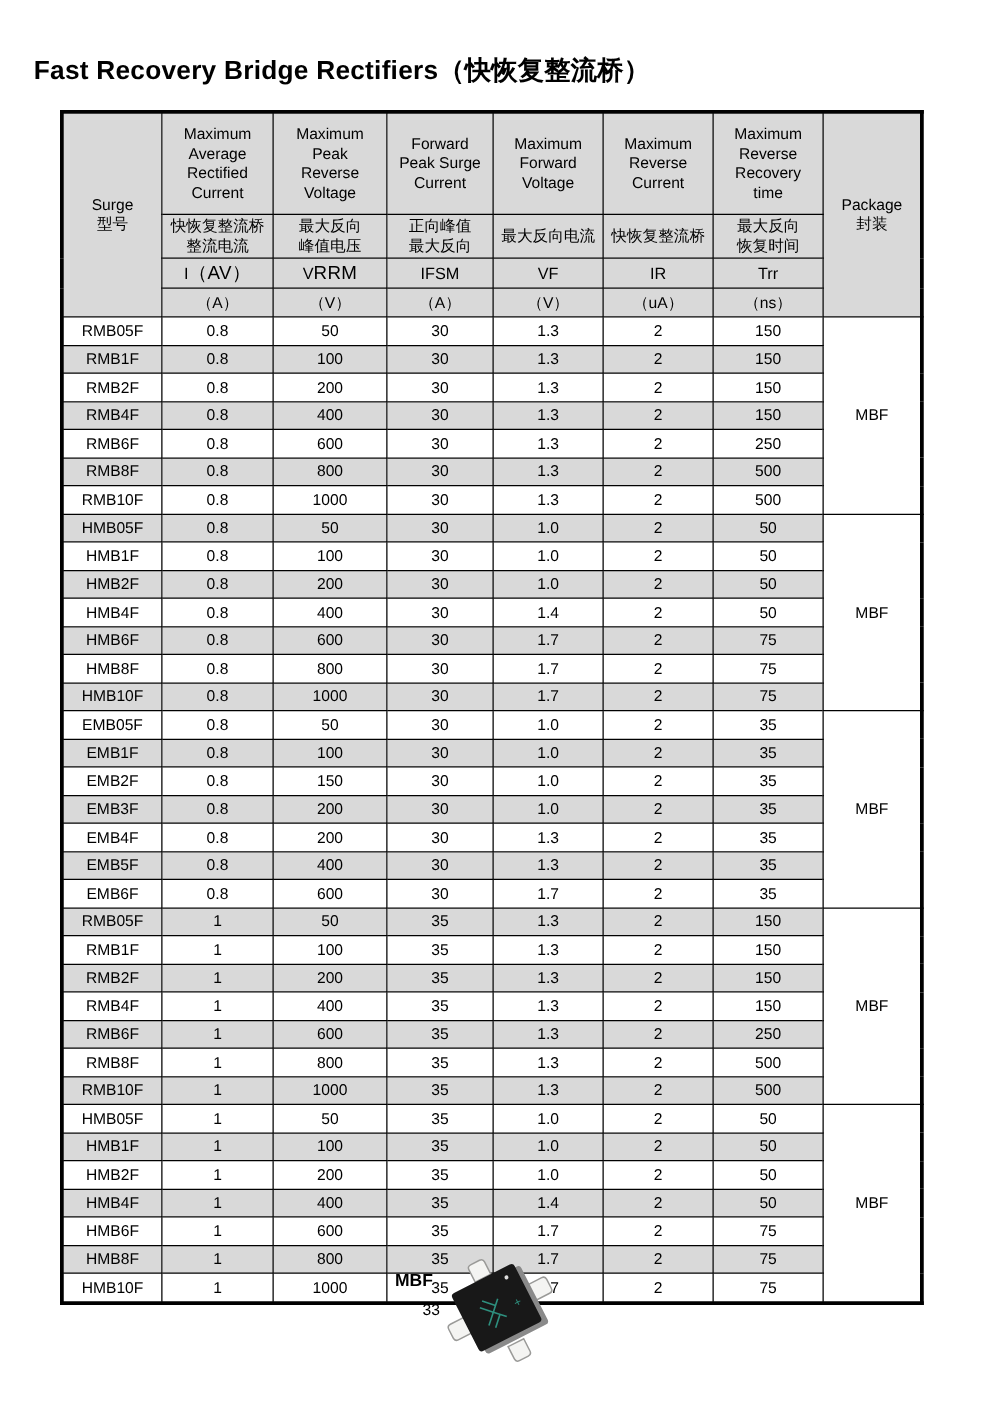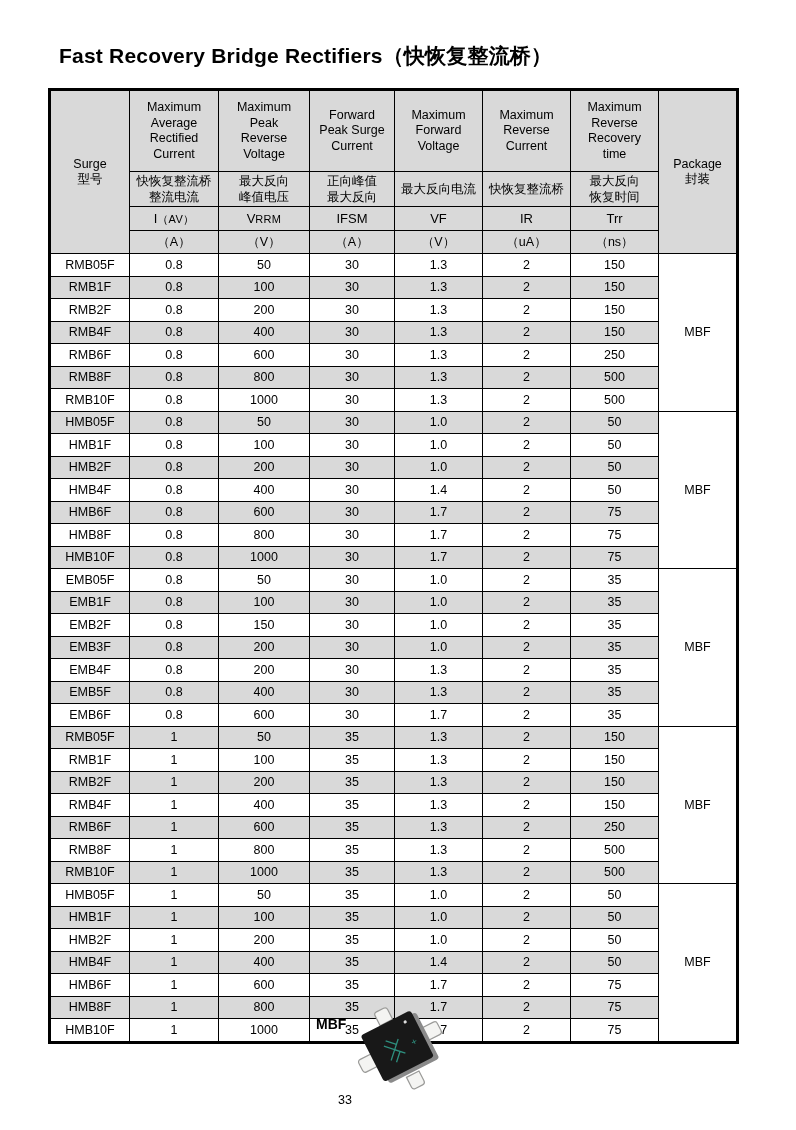--- a/index.html
+++ b/index.html
@@ -5,21 +5,20 @@
   html,body { margin:0; padding:0; }
   body {
     width:796px; height:1130px; background:#ffffff; position:relative;
     font-family:"Liberation Sans", sans-serif; color:#000;
     overflow:hidden;
   }
   .page-title {
     position:absolute; left:27px; top:42px;
     font-size:21px; font-weight:bold; letter-spacing:0.2px;
     white-space:nowrap;
-    margin-left:32px;
   }
   .table-wrap { position:absolute; left:48px; top:88px; }
   table.spec {
     border-collapse:collapse; table-layout:fixed;
     border:3px solid #000;
   }
   table.spec th, table.spec td {
     border:1.5px solid #000;
     text-align:center; vertical-align:middle;
     padding:0 2px; overflow:hidden;
@@ -27,31 +26,31 @@
   }
   table.spec thead th { background:#d9d9d9; }
   .c0{width:80px}.c1{width:89px}.c2{width:91px}.c3{width:85px}
   .c4{width:88px}.c5{width:88px}.c6{width:88px}.c7{width:79px}
   .row-eng th { height:80px; font-size:12.5px; line-height:15.5px; }
   .row-chn th { height:34px; font-size:12.5px; line-height:16px; }
   .row-sym th { height:23px; font-size:13px; }
   .row-unit th{ height:22px; font-size:12.5px; }
   .pre { white-space:pre-line; }
   .corner { font-size:13px; line-height:17px; }
-  .sub { font-size:11px; letter-spacing:0.3px; }
+  .sub { font-size:15px; letter-spacing:0.3px; }
   tbody td { height:21.5px; font-size:12.5px; background:#ffffff; }
   tbody td.sh { background:#d9d9d9; }
   tbody td.pkg { background:#ffffff; font-size:12.5px; }
   .figure-label {
     position:absolute; left:316px; top:1016px;
     font-size:14px; font-weight:bold;
   }
   .chip { position:absolute; left:352px; top:1005px; }
   .page-number {
-    position:absolute; left:0; top:1093px; width:690px;
+    position:absolute; left:0; top:1041px; width:690px;
     text-align:center; font-size:12.5px;
   }
 </style>
 </head>
 <body>
 
 <div class="page-title">Fast Recovery Bridge Rectifiers（快恢复整流桥）</div>
 
 <div class="table-wrap">
   <table class="spec">

